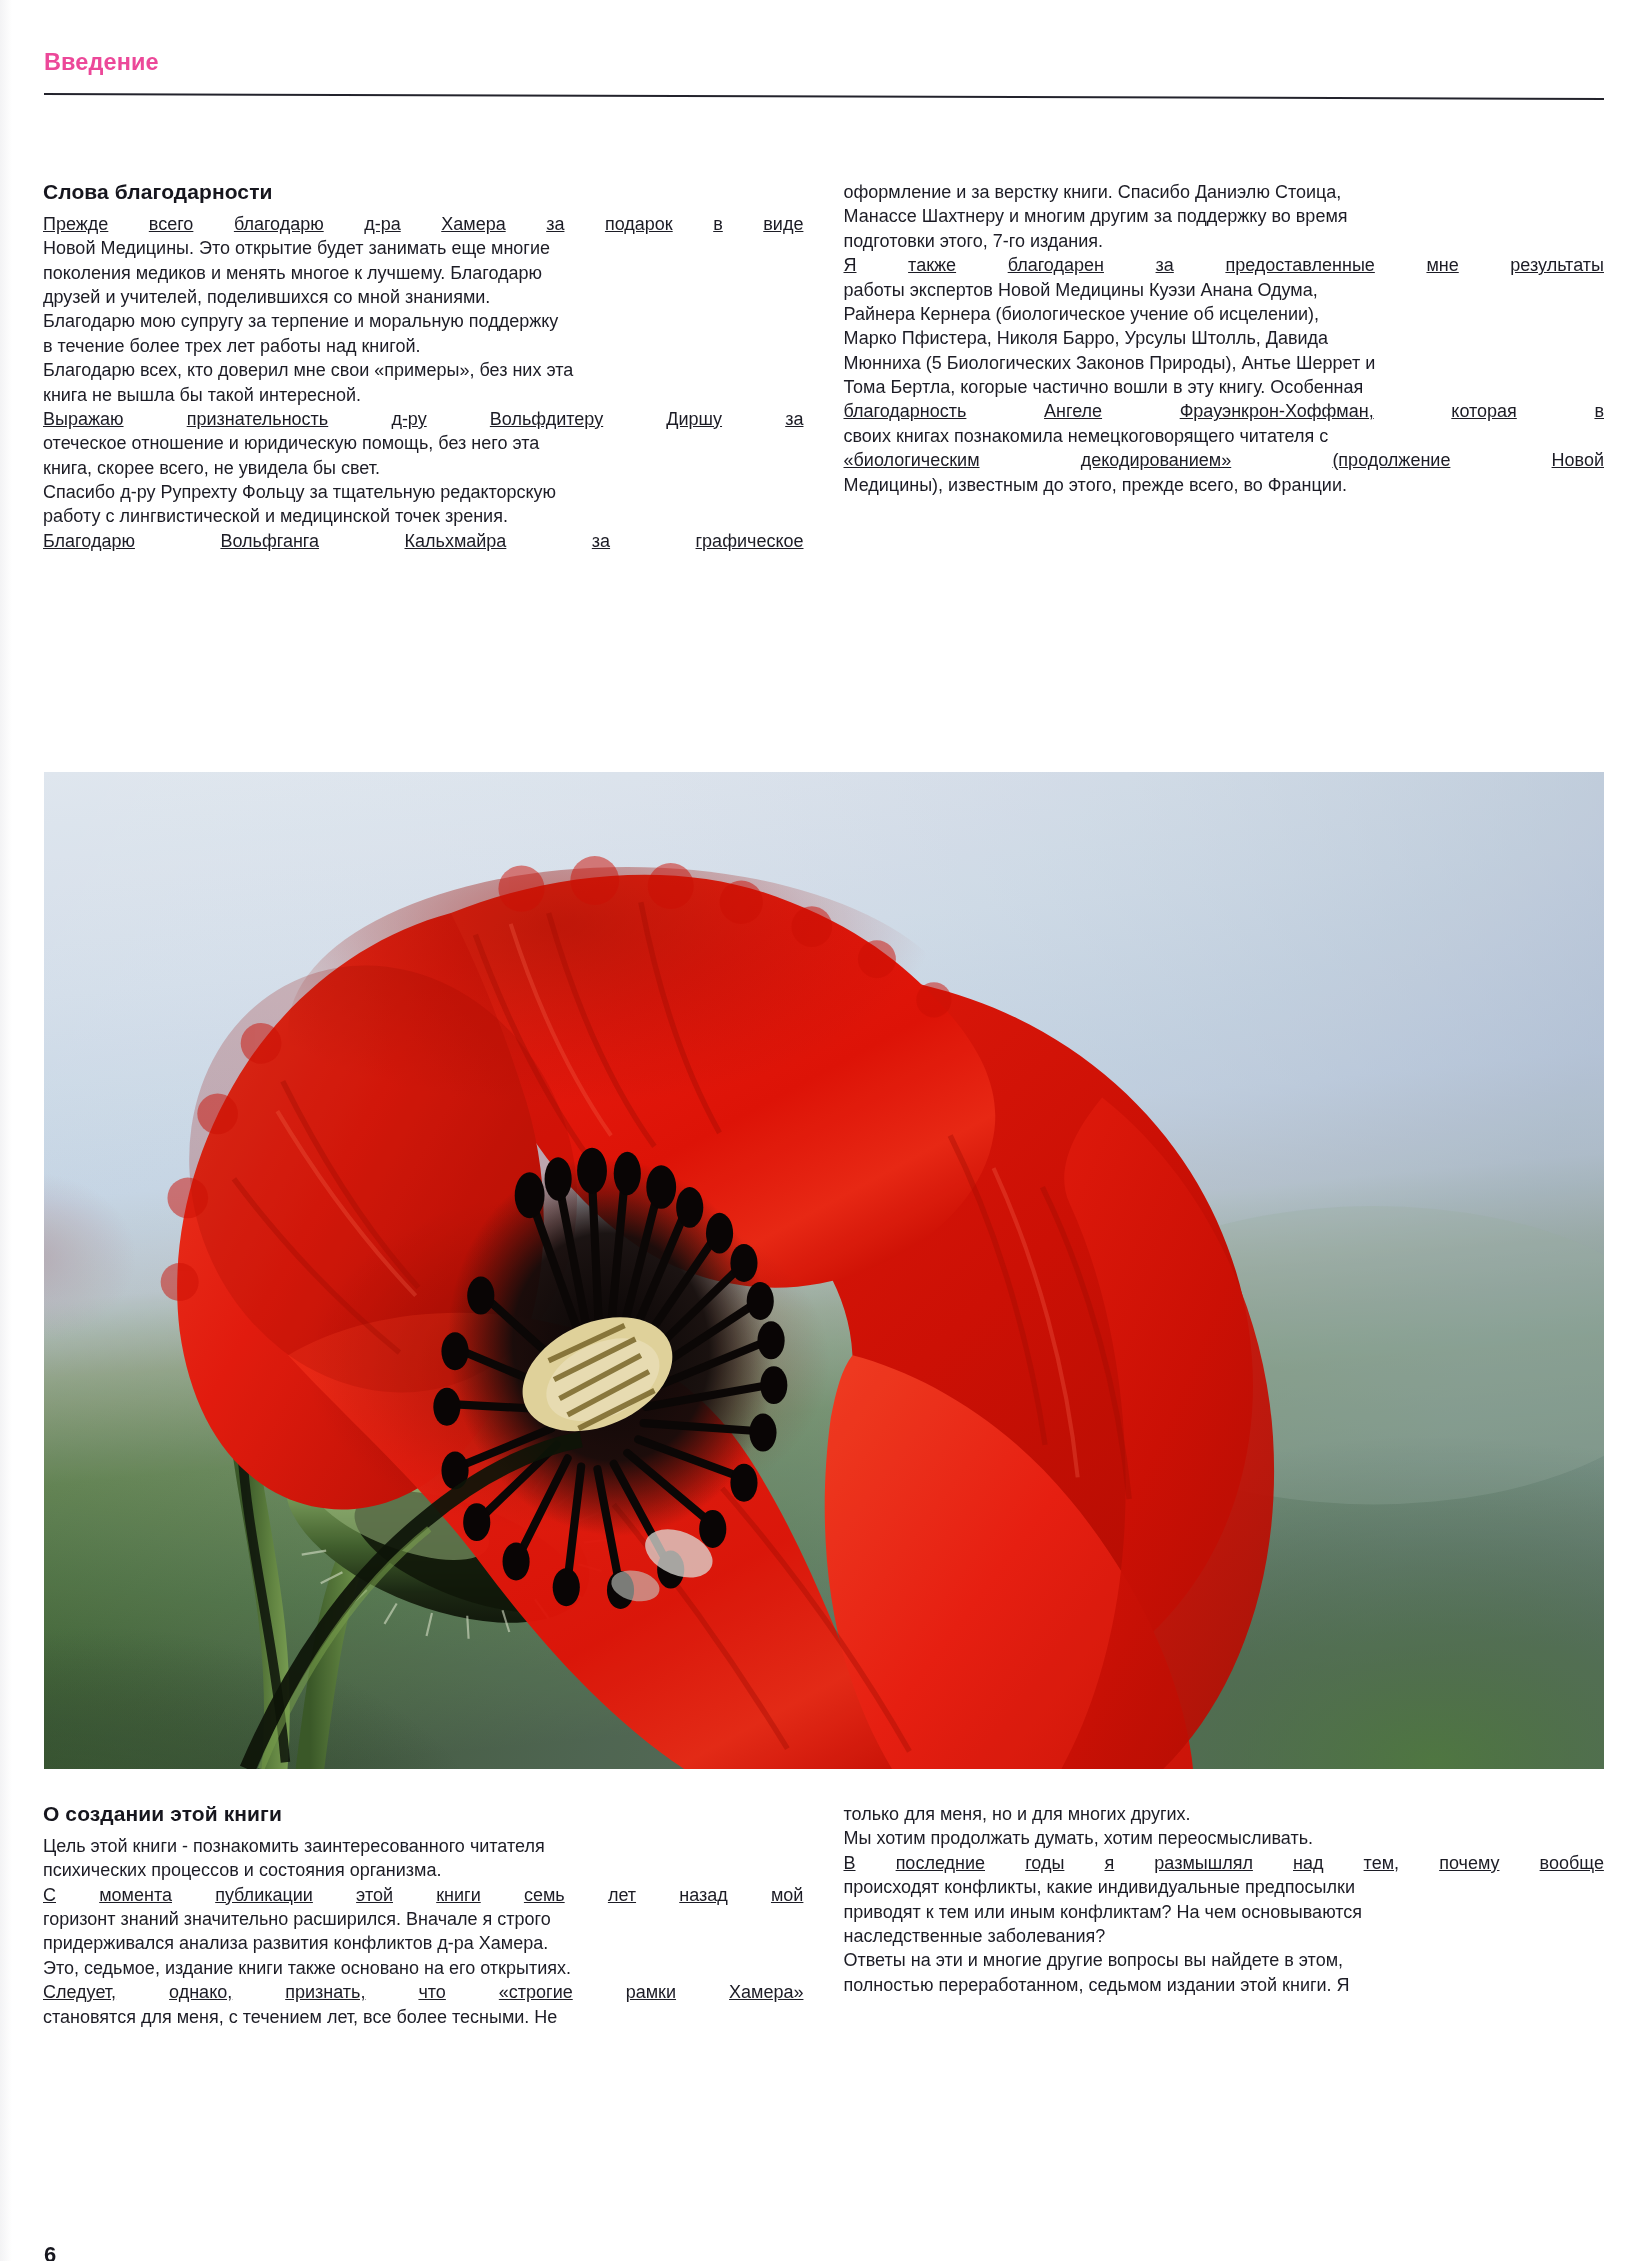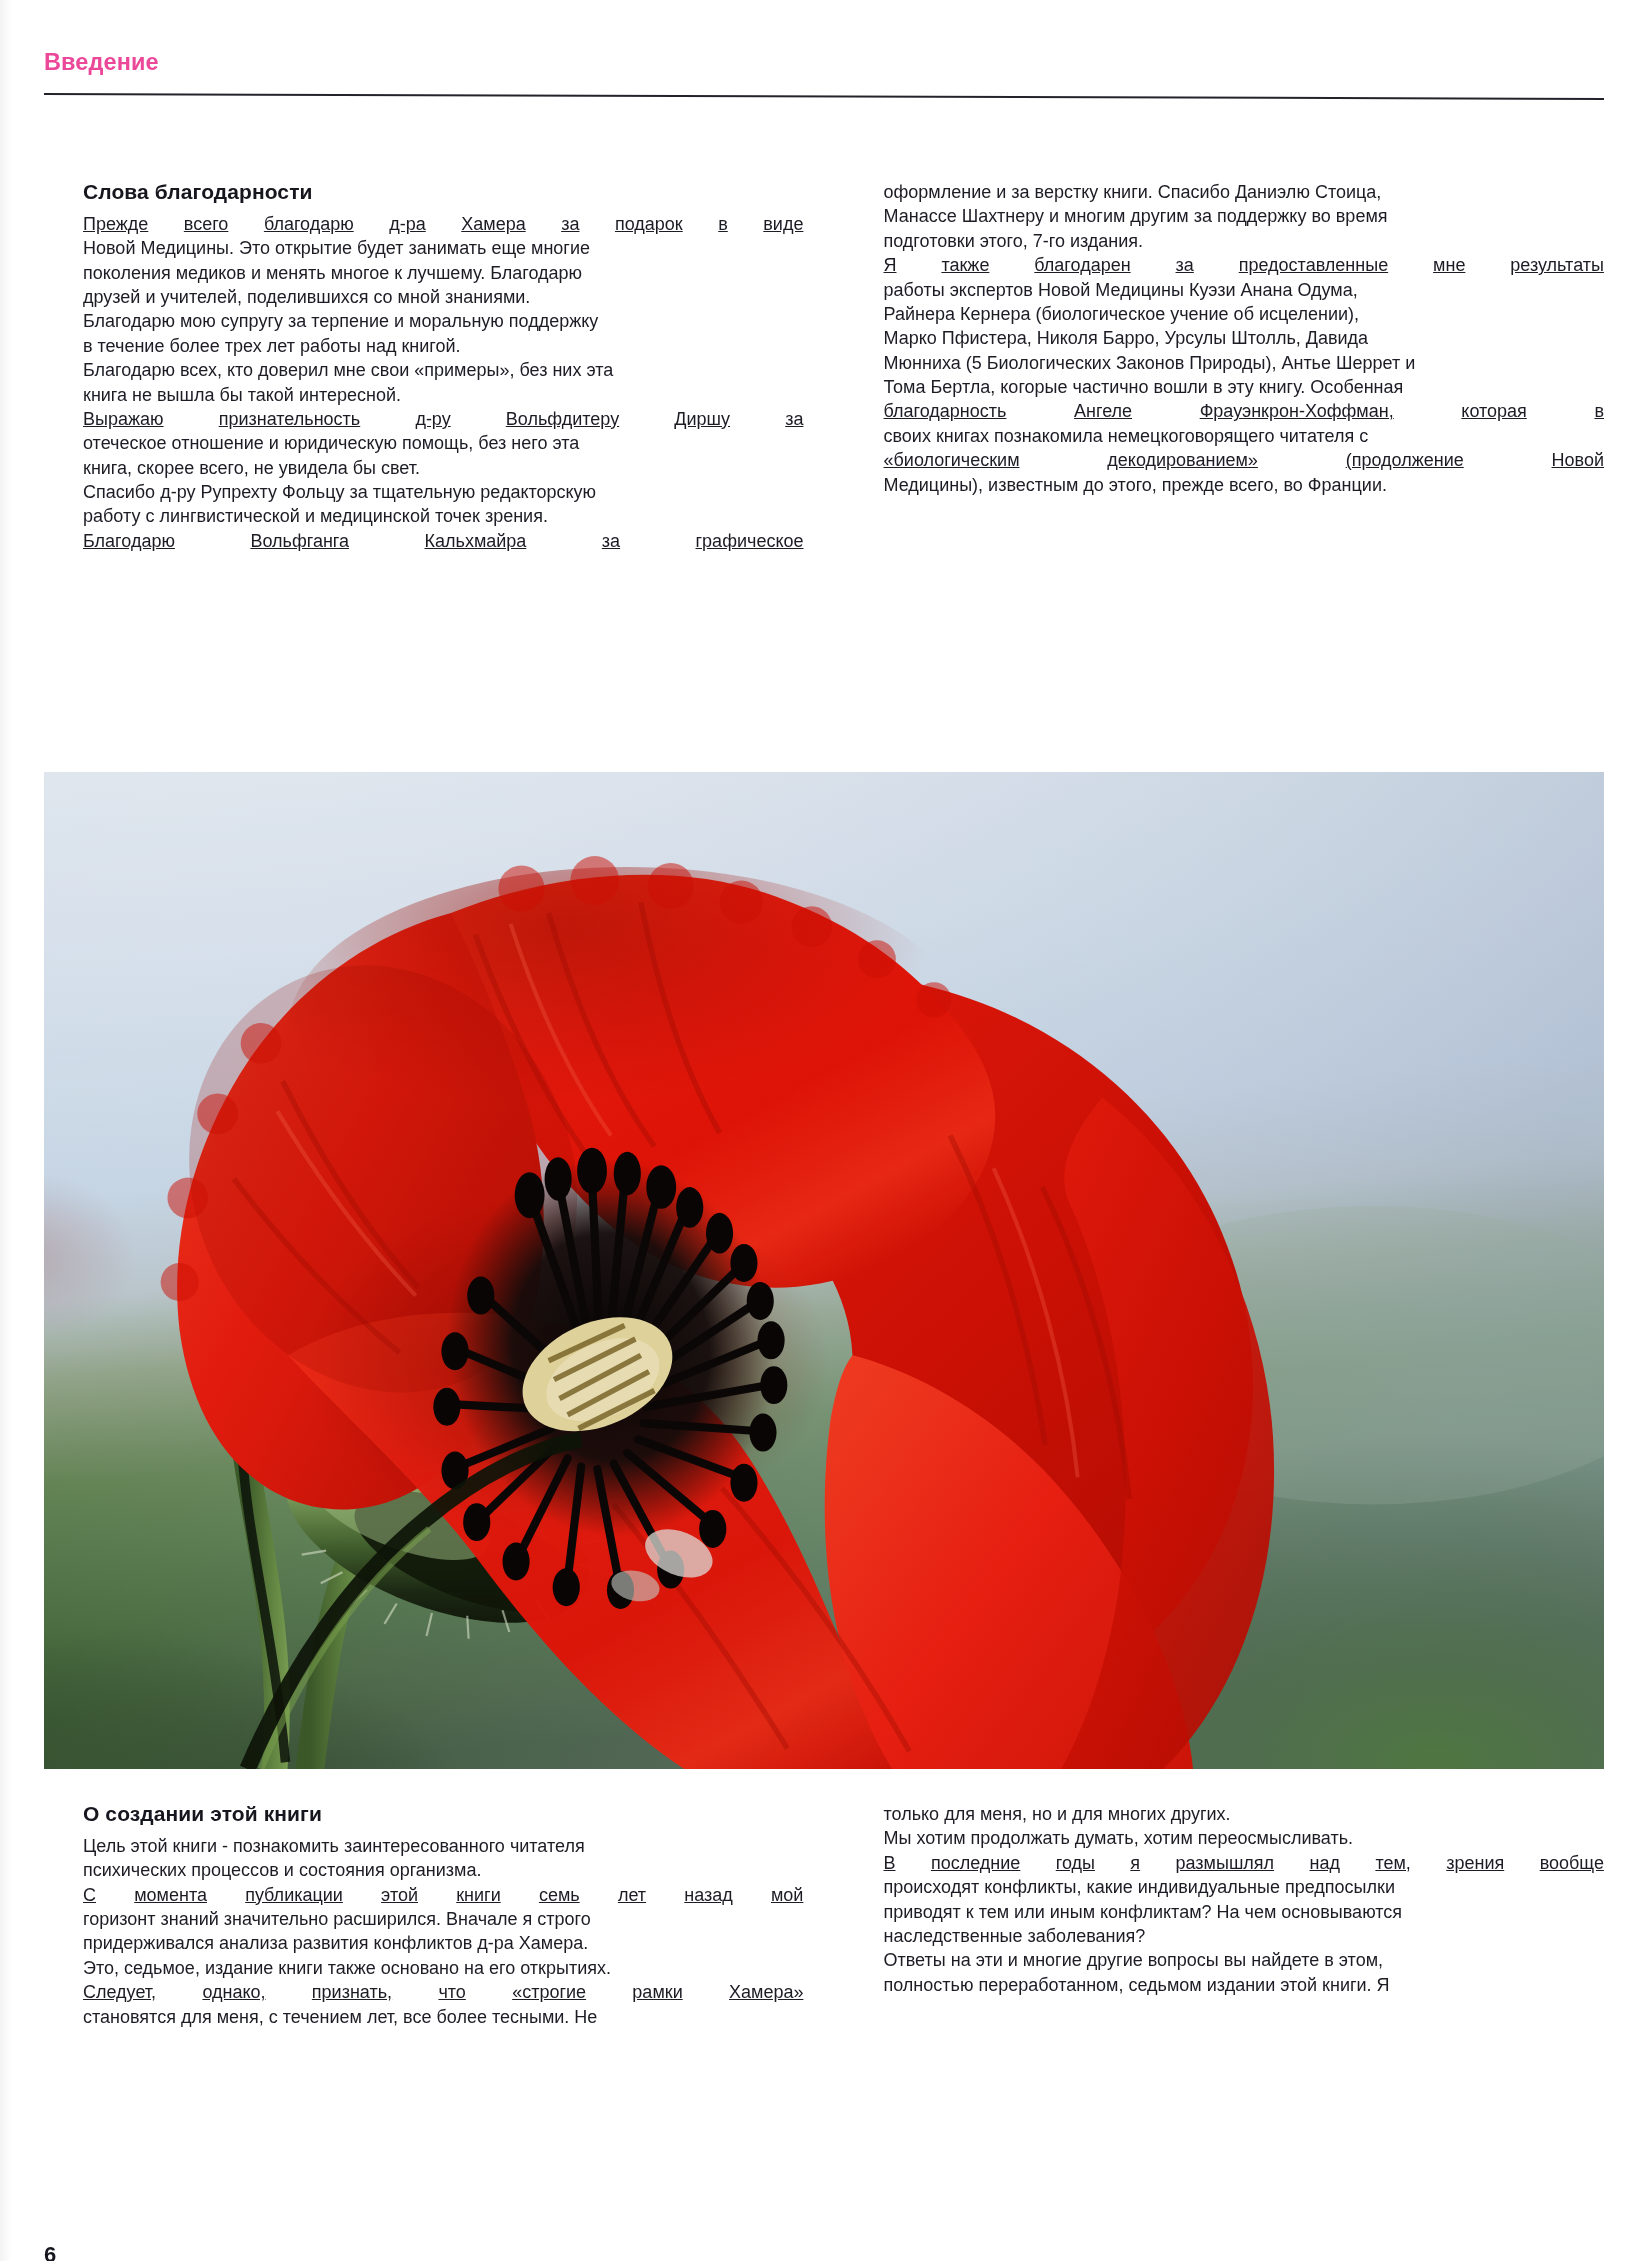--- a/index.html
+++ b/index.html
@@ -50,21 +50,21 @@
 
   
   .cols {
     position: absolute;
     display: flex;
     gap: 40px;
   }
   .cols.top  { left: 43px; top: 180px;  width: 1561px; }
   .cols.bot  { left: 43px; top: 1802px; width: 1561px; }
 
-  .col { width: 761px; margin-left: 40px; }
+  .col { width: 761px; }
 
   .sec-title {
     font-size: 21px;
     font-weight: 700;
     letter-spacing: 0.1px;
     margin: 0 0 7.2px 0;
     color: #16161e;
     line-height: 1.18;
   }
 
@@ -535,21 +535,21 @@
         <span class="line"><span>только для меня, но и для многих других.</span></span>
         <span class="line"><span>Мы хотим продолжать думать, хотим переосмысливать.</span></span>
         <span class="line just">
             <span>В</span>
             <span>последние</span>
             <span>годы</span>
             <span>я</span>
             <span>размышлял</span>
             <span>над</span>
             <span>тем,</span>
-            <span>зрения</span>
+            <span>почему</span>
             <span>вообще</span>
           </span>
         <span class="line"><span>происходят конфликты, какие индивидуальные предпосылки</span></span>
         <span class="line"><span>приводят к тем или иным конфликтам? На чем основываются</span></span>
         <span class="line"><span>наследственные заболевания?</span></span>
         <span class="line"><span>Ответы на эти и многие другие вопросы вы найдете в этом,</span></span>
         <span class="line"><span>полностью переработанном, седьмом издании этой книги. Я</span></span>
       </p>
     </div>
   </div>

